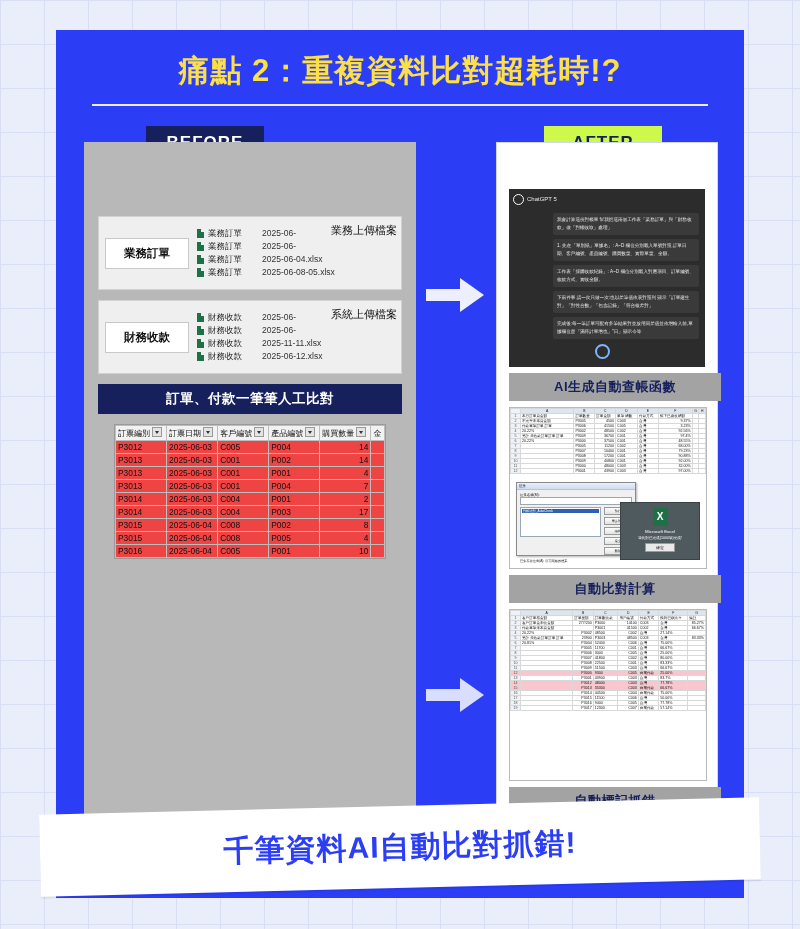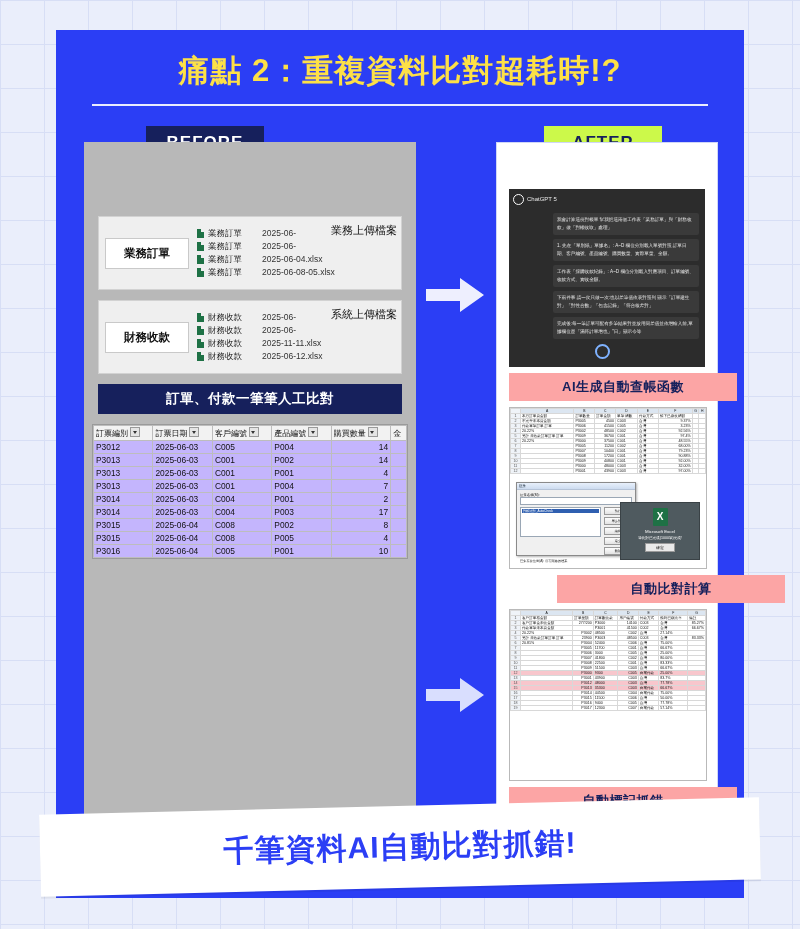--- a/index.html
+++ b/index.html
@@ -161,22 +161,22 @@
     background: #16205c;
     color: #fff;
     font-size: 13.5px;
     font-weight: bold;
     text-align: center;
     padding: 6px 0;
     letter-spacing: .5px;
   }
   
   .sheet {
-    margin: 0 0;
-    background: #c4b5fd;
+    margin: 0 22px;
+    background: #ef4444;
     border: 1px solid #9a9a9a;
     font-size: 8.5px;
   }
   table.ss {
     border-collapse: collapse;
     width: 100%;
   }
   table.ss th, table.ss td {
     border: 1px solid #bdbdbd;
     padding: 1px 2px;
@@ -260,22 +260,22 @@
     left: 86px;
     bottom: 8px;
     width: 11px;
     height: 11px;
     border: 2px solid #7fb2ff;
     border-radius: 50%;
   }
   .greenbar {
     position: absolute;
     left: 12px;
-    width: 228px;
-    background: #fca5a5;
+    width: 212px;
+    background: #a3a3a3;
     color: #16205c;
     font-weight: bold;
     font-size: 13px;
     text-align: center;
     padding: 5px 0;
     letter-spacing: .5px;
   }
   .shot {
     position: absolute;
     left: 12px;
@@ -777,21 +777,21 @@
       </div>
 
       <div class="xl-card">
         <div class="xl-ico"></div>
         <div>Microsoft Excel</div>
         <div style="font-size:3.6px;margin-top:2px">筆比對已完成(1000筆)完成!</div>
         <div class="xl-btn">確定</div>
       </div>
     </div>
 
-    <div class="greenbar" style="top:432px;margin-left:48px;">自動比對計算</div>
+    <div class="greenbar" style="top:432px;">自動比對計算</div>
 
     <div class="shot" style="top:466px; width:196px; height:170px;">
       <table class="mini">
         <thead>
           <tr>
             <th class="rh"></th>
             <th>A</th>
             <th>B</th>
             <th>C</th>
             <th>D</th>

